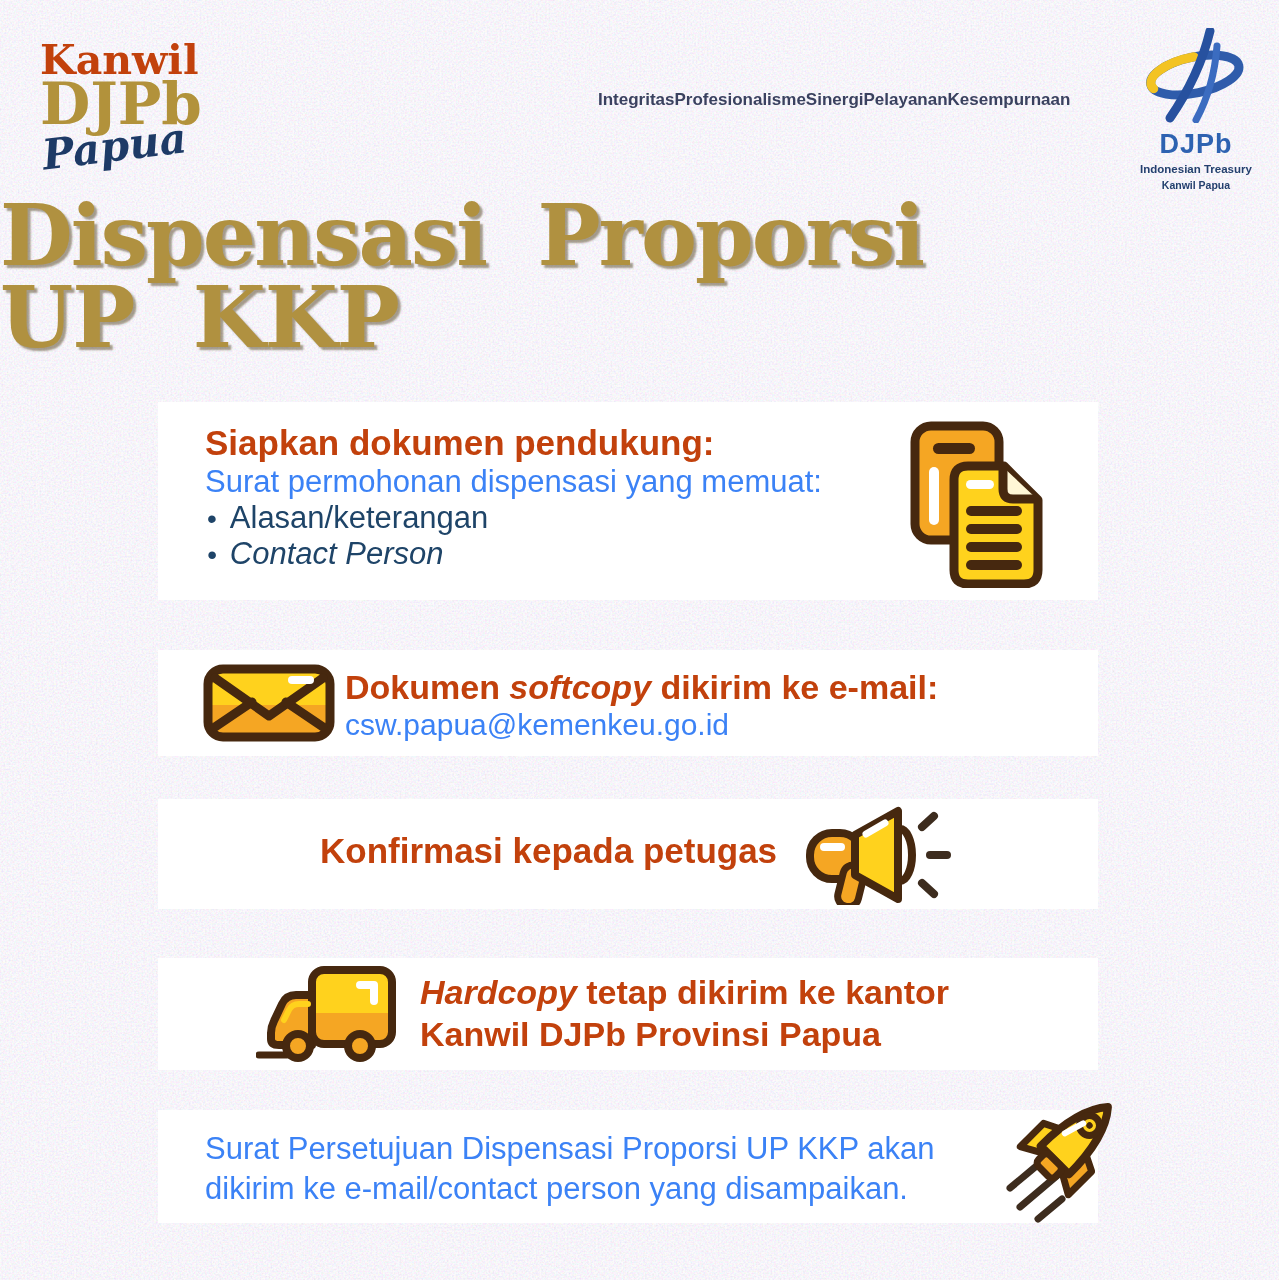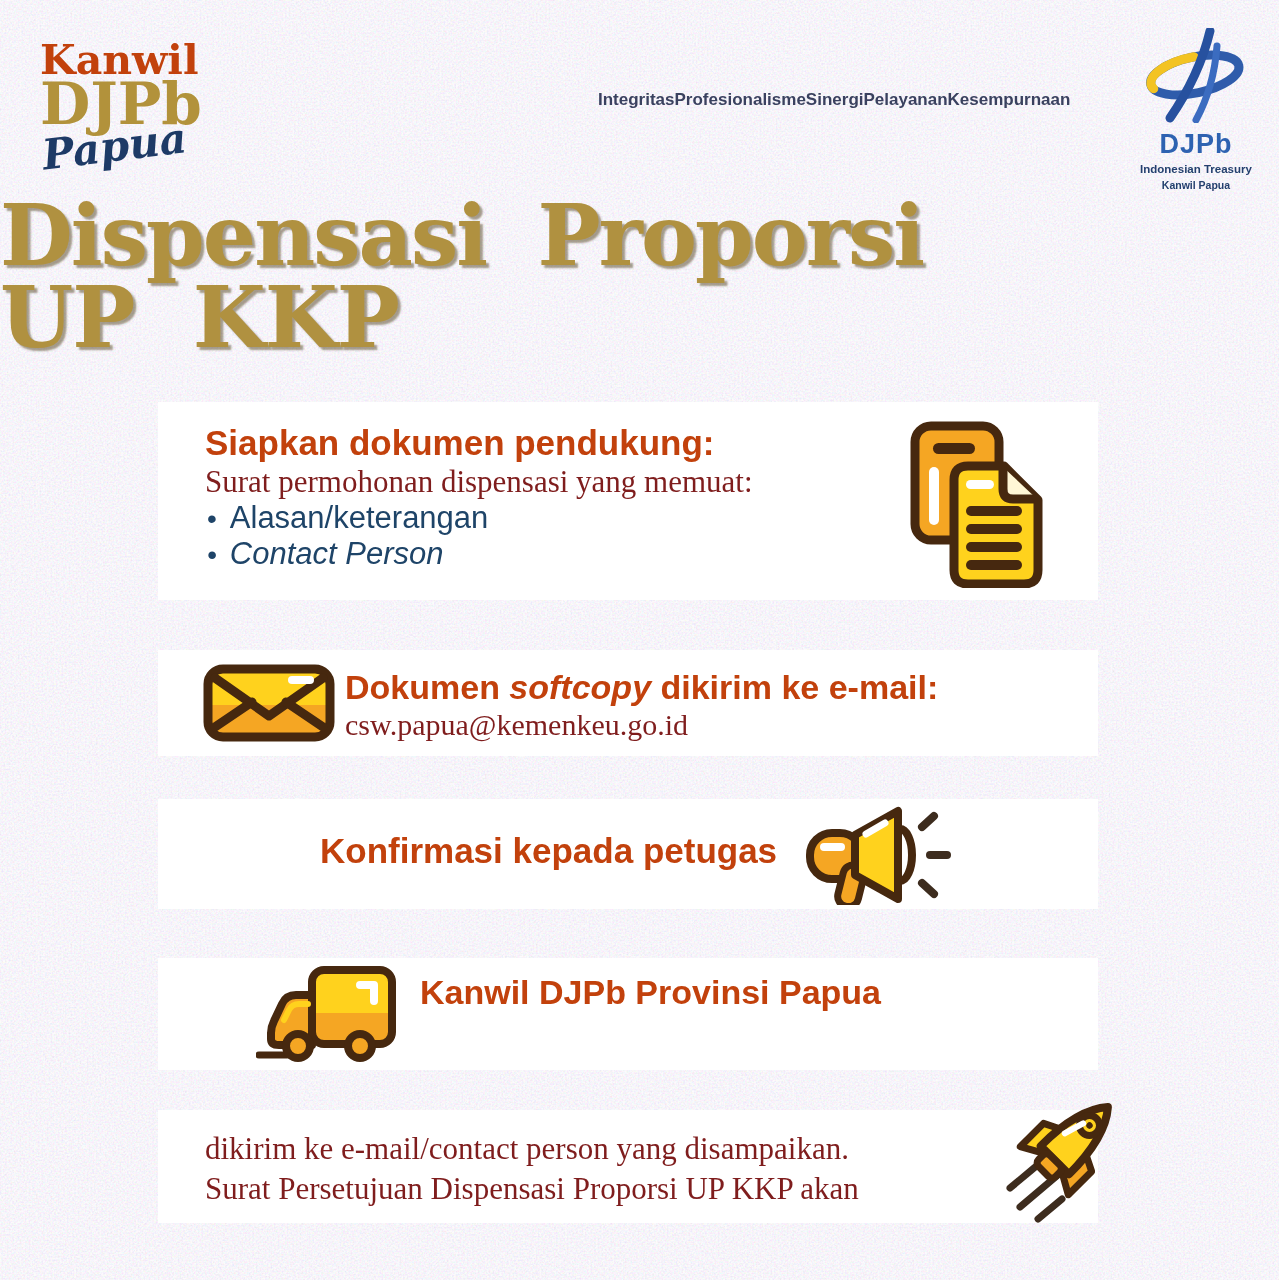--- a/index.html
+++ b/index.html
@@ -29,21 +29,21 @@
   .title .t1{font-size:84px;line-height:88px;letter-spacing:-2px;word-spacing:24px;}
   .title .t2{font-size:84px;line-height:76px;letter-spacing:-1px;word-spacing:30px;}
   
   .card{position:absolute;left:158px;width:940px;background:#ffffff;z-index:1;}
   .card-prepare{top:402px;height:198px;}
   .card-email{top:650px;height:106px;}
   .card-confirm{top:799px;height:110px;}
   .card-hardcopy{top:958px;height:112px;}
   .card-approval{top:1110px;height:113px;}
   .bold-navy{font-weight:700;color:#c2410c;}
-  .body-navy{color:#7f1d1d;font-family:Liberation Serif, serif;}
+  .body-navy{color:#3b82f6;}
   .card-prepare .txt{position:absolute;left:47px;top:20px;}
   .card-prepare .h{font-size:35px;line-height:42px;}
   .card-prepare .s{font-size:31px;line-height:36px;}
   .card-prepare ul{margin:0;padding:0;list-style:none;}
   .card-prepare li{font-size:31px;line-height:35px;color:#1e4468;}
   .card-prepare li::before{content:"\2022";margin:0 13px 0 2px;font-size:28px;}
   .ital{font-style:italic;}
   .icon-docs{position:absolute;left:748px;top:16px;}
   .icon-mail{position:absolute;left:44px;top:13px;}
   .card-email .txt{position:absolute;left:187px;top:17px;}
@@ -164,28 +164,29 @@
       <rect x="56" y="5" width="80" height="74" rx="12" fill="#ffd21d"></rect>
       <path d="M58,48 H134 V67 Q134,77 122,77 H70 Q58,77 58,67 Z" fill="#f5a623"></path>
       <rect x="56" y="5" width="80" height="74" rx="12" fill="none" stroke="#46280f" stroke-width="8"></rect>
       <path d="M104,20 H118 V36" fill="none" stroke="#ffffff" stroke-width="8" stroke-linecap="round" stroke-linejoin="round"></path>
       <path d="M56,30 H40 Q30,30 26,39 L18,56 Q15,62 15,68 V74 Q15,80 23,80 H56 Z" fill="#f5a623" stroke="#46280f" stroke-width="8" stroke-linejoin="round"></path>
       <path d="M52,39 H43 Q36,39 33,45 L28,55" fill="none" stroke="#ffd21d" stroke-width="6" stroke-linecap="round"></path>
       <circle cx="42" cy="81" r="12" fill="#f5a623" stroke="#46280f" stroke-width="8"></circle>
       <circle cx="104" cy="81" r="12" fill="#f5a623" stroke="#46280f" stroke-width="8"></circle>
     </svg>
     <div class="txt bold-navy">
+      <div><span class="ital">Hardcopy</span><span> tetap dikirim ke kantor</span></div>
       <div>Kanwil DJPb Provinsi Papua</div>
     </div>
   </div>
 
   <div class="card card-approval">
     <div class="txt body-navy">
+      <div>Surat Persetujuan Dispensasi Proporsi UP KKP akan</div>
       <div>dikirim ke e-mail/contact person yang disampaikan.</div>
-      <div>Surat Persetujuan Dispensasi Proporsi UP KKP akan</div>
     </div>
   </div>
 
   <svg class="icon-rocket" width="135" height="142" viewBox="0 0 135 142">
     <path d="M8,102 L38,77" stroke="#3d2c1e" stroke-width="7" stroke-linecap="round"></path>
     <path d="M18,121 L57,88" stroke="#3d2c1e" stroke-width="7" stroke-linecap="round"></path>
     <path d="M36,133 L60,113" stroke="#3d2c1e" stroke-width="7" stroke-linecap="round"></path>
     <g transform="rotate(45 67 60)">
       <polygon points="33,62 49,54 49,86 33,95" fill="#ffd21d" stroke="#46280f" stroke-width="7" stroke-linejoin="round"></polygon>
       <polygon points="101,62 85,54 85,86 101,95" fill="#f5a623" stroke="#46280f" stroke-width="7" stroke-linejoin="round"></polygon>

